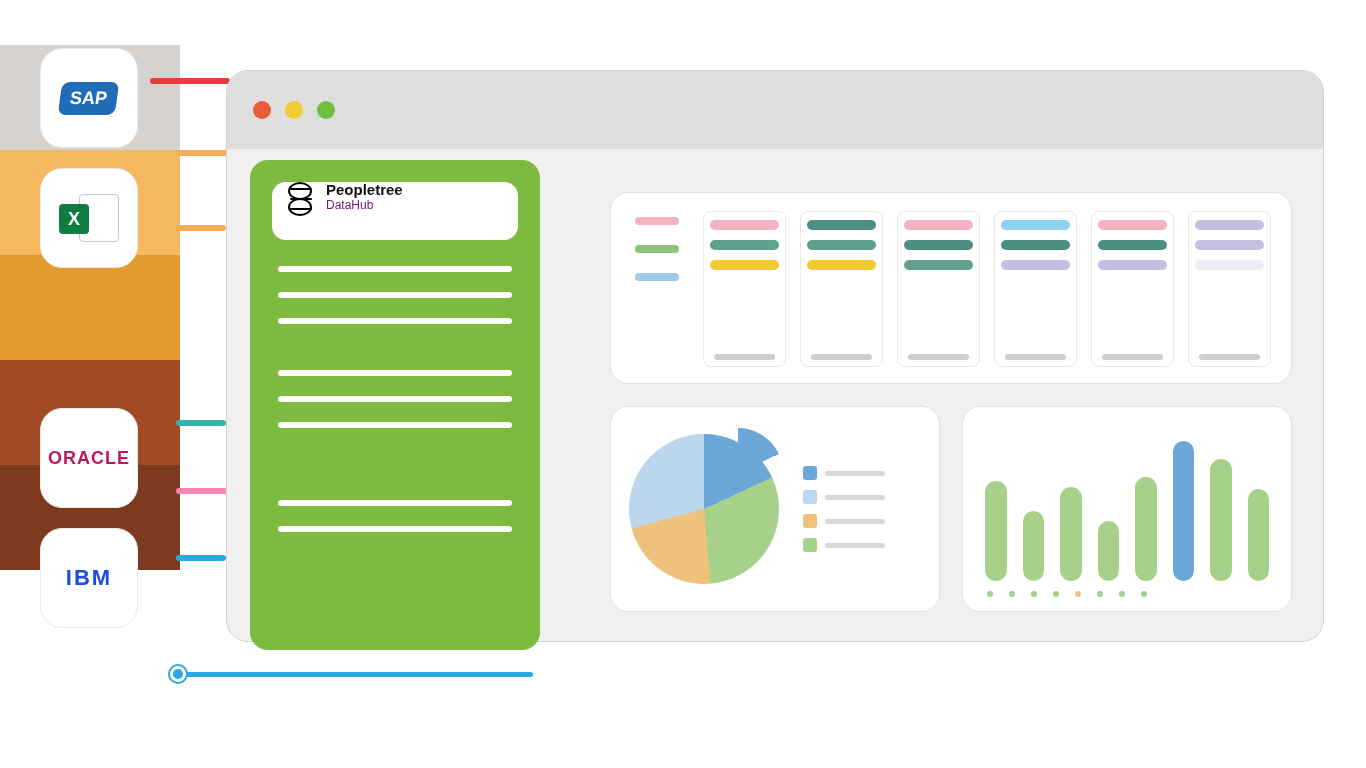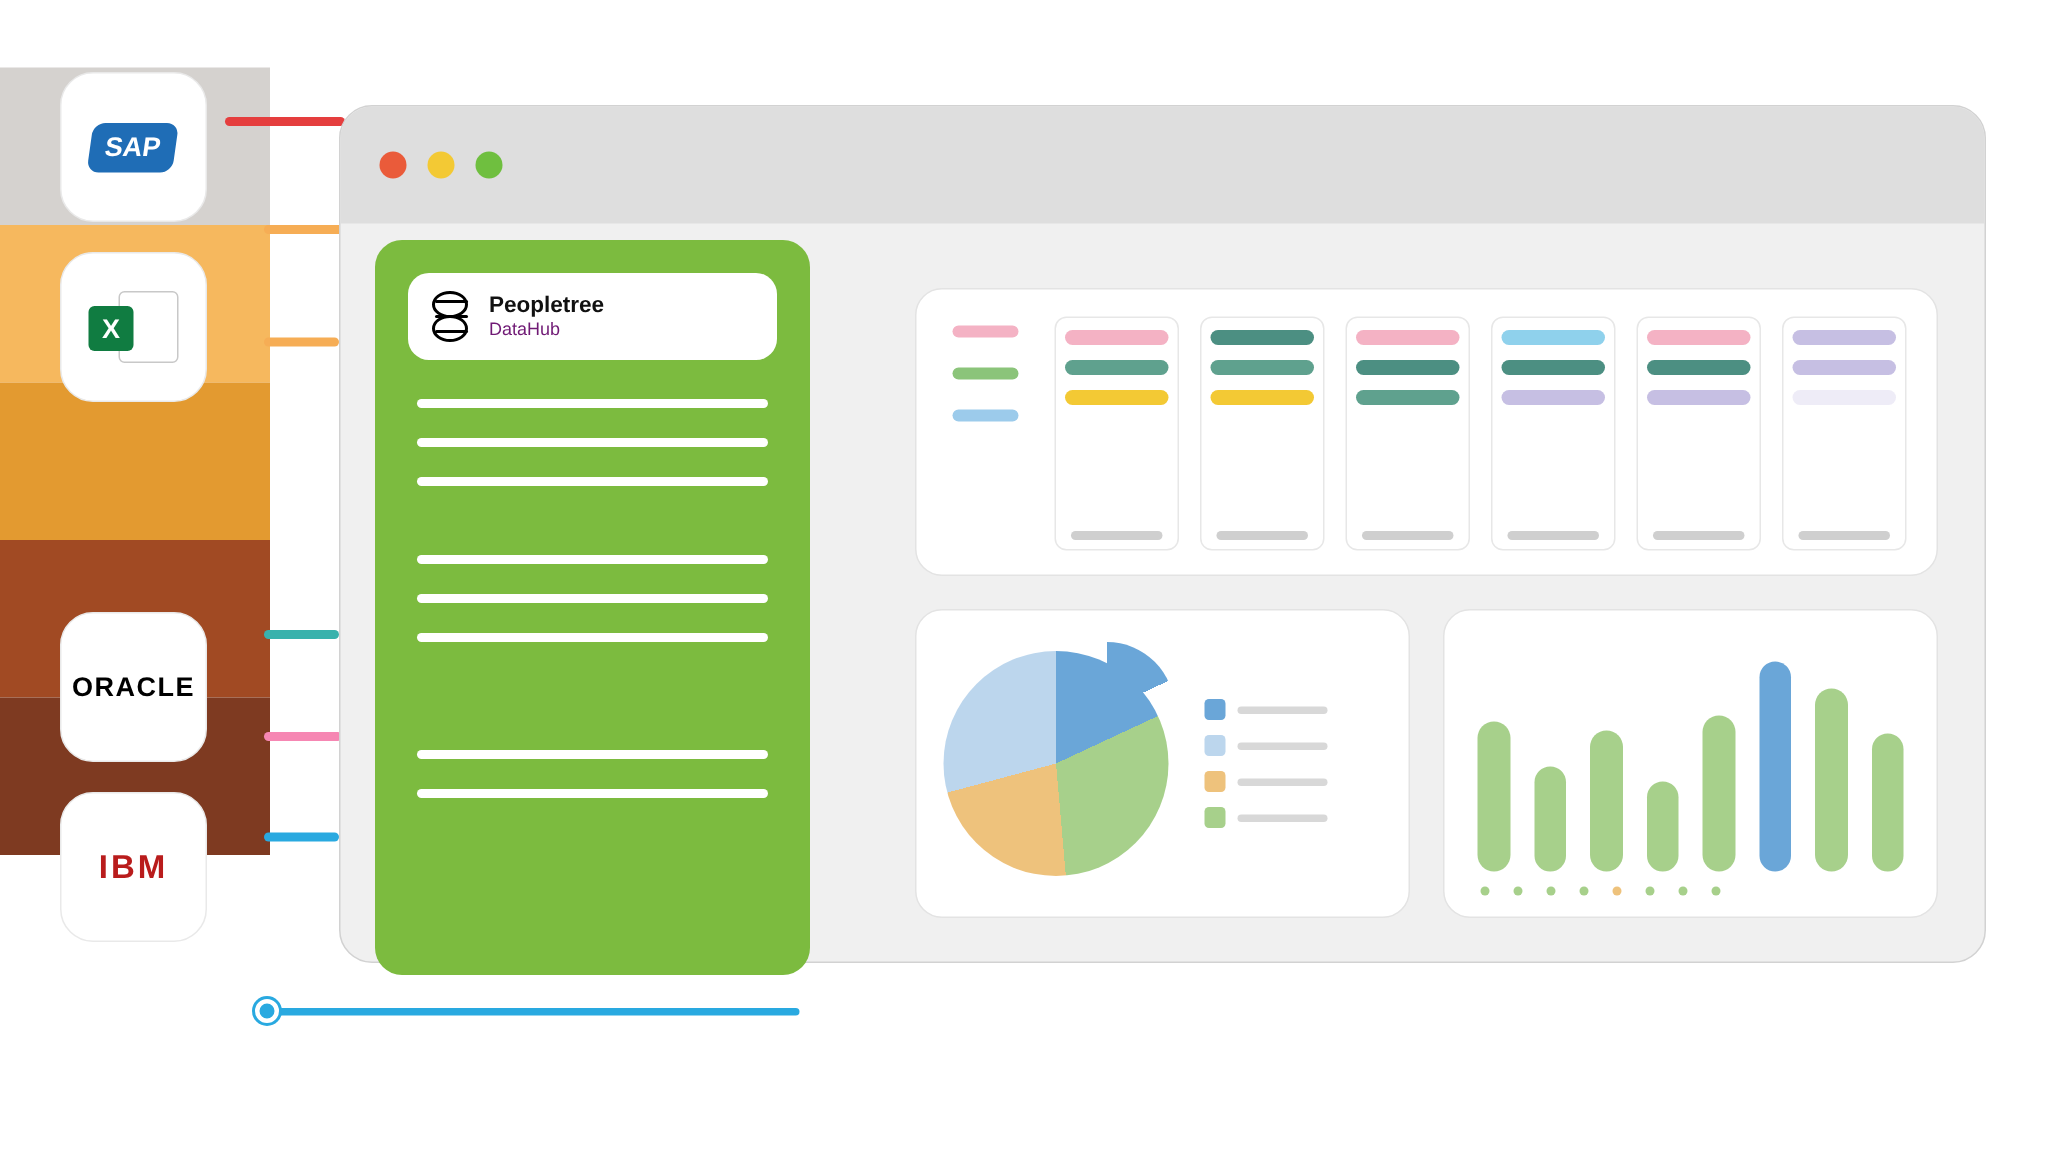--- a/index.html
+++ b/index.html
@@ -22,43 +22,43 @@
   .tile-ora{top:408px}
   .tile-ibm{top:528px}
 
   
   .lg-sap{background:#1f6db6;color:#fff;font-weight:700;font-size:18px;padding:6px 10px;border-radius:8px;transform:skewX(-8deg)}
   .lg-xls{position:relative;width:60px;height:48px}
   .lg-xls .sheet{position:absolute;right:0;width:40px;height:48px;background:#fff;border:1px solid #c8c8c8;border-radius:4px}
   .lg-xls .badge{position:absolute;left:0;top:10px;width:30px;height:30px;background:#107c41;color:#fff;font-weight:700;font-size:18px;display:flex;align-items:center;justify-content:center;border-radius:4px}
   .lg-wd{font:700 18px/1 Arial;color:#1b74c8;position:relative}
   .lg-wd .sun{position:absolute;left:36px;top:-14px;width:18px;height:10px;border:3px solid #f7b02c;border-bottom:0;border-radius:18px 18px 0 0}
-  .lg-ora{font:700 18px/1 Arial;color:#000000;letter-spacing:1px}
-  .lg-ibm{font:800 22px/1 Arial;color:#b91c1c;letter-spacing:2px}
+  .lg-ora{font:700 18px/1 Arial;color:#be185d;letter-spacing:1px}
+  .lg-ibm{font:800 22px/1 Arial;color:#1d4ed8;letter-spacing:2px}
 
   
   .conn{position:absolute;height:6px;border-radius:3px}
   .conn.red{top:78px;left:150px;width:80px;background:#e53e3e}
   .conn.orange{top:150px;left:176px;width:56px;background:#f6ad55}
   .conn.yellow{top:225px;left:176px;width:50px;background:#f6ad55}
   .conn.teal{top:420px;left:176px;width:50px;background:#38b2ac}
   .conn.pink{top:488px;left:176px;width:52px;background:#f687b3}
   .conn.blue{top:555px;left:176px;width:50px;background:#29a9e0}
   .bottom-line{position:absolute;left:178px;top:672px;width:355px;height:5px;background:#29a9e0;border-radius:3px}
   .bottom-dot{position:absolute;left:170px;top:666px;width:16px;height:16px;border-radius:50%;background:#29a9e0;border:3px solid #fff;box-shadow:0 0 0 2px #29a9e0}
 
   
   .browser{position:absolute;left:226px;top:70px;width:1098px;height:572px;background:#f0f0f0;border:1px solid #d2d2d2;border-radius:22px;overflow:hidden}
   .titlebar{height:78px;background:#dedede;display:flex;align-items:center;padding-left:26px;gap:14px}
   .tb-dot{width:18px;height:18px;border-radius:50%}
   .tb-r{background:#ea5b3a}.tb-y{background:#f3c934}.tb-g{background:#6fbf3f}
 
   
   .datahub{position:absolute;left:250px;top:160px;width:290px;height:490px;background:#7cbb3f;border-radius:18px;padding:22px 22px 26px}
-  .datahub .head{background:#fff;border-radius:14px;height:58px;display:flex;align-items:center;gap:14px;padding:0 16px;margin-bottom:26px}
+  .datahub .head{background:#fff;border-radius:14px;height:58px;display:flex;gap:14px;padding:0 16px;margin-bottom:26px}
   .dna{width:24px;height:34px;position:relative}
   .dna:before,.dna:after{content:"";position:absolute;left:0;right:0;height:14px;border:2px solid #000;border-radius:50%}
   .dna:before{top:0}.dna:after{bottom:0}
   .dna .bar{position:absolute;left:2px;right:2px;height:2px;background:#000}
   .ht1{top:6px}.ht2{top:16px}.ht3{top:26px}
   .head .t1{font:700 15px/1.1 Arial;color:#111}
   .head .t2{font:400 12px/1.1 Arial;color:#701a75}
   .dh-line{height:6px;background:#fff;border-radius:3px;margin:0 6px 20px}
   .dh-gap{height:26px}
 

